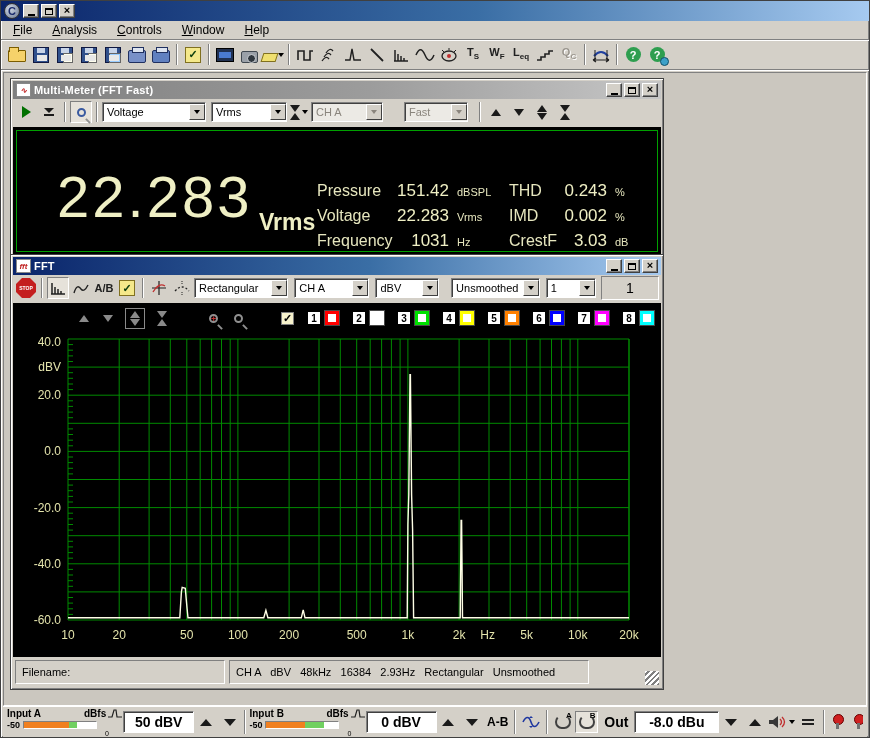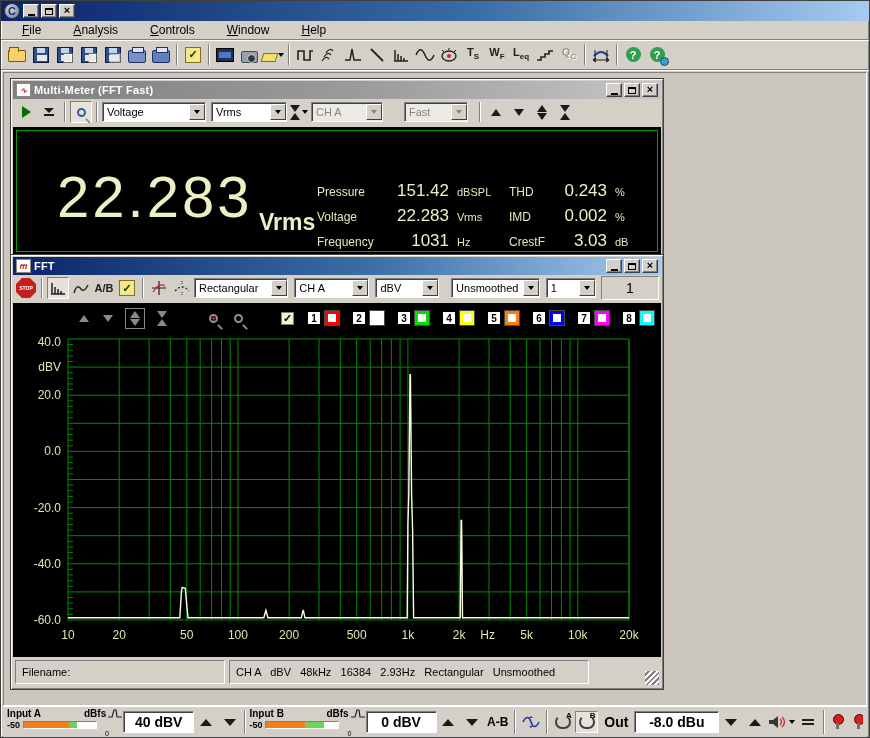--- a/index.html
+++ b/index.html
@@ -14,21 +14,21 @@
   .titlebar .ttext { color:#fff; font-weight:bold; font-size:12px; letter-spacing:.2px; flex:1; white-space:nowrap; overflow:hidden; }
   .winbtns { display:flex; gap:2px; }
   .wbtn { width:16px; height:14px; background:#D4D0C8; border:1px solid; border-color:#fff #404040 #404040 #fff;
           box-shadow: inset -1px -1px 0 #808080; display:flex; align-items:center; justify-content:center;
           font-size:9px; font-weight:bold; color:#000; line-height:1; }
   .glyph-min { width:7px; height:2px; background:#000; margin-top:7px; }
   .glyph-max { width:8px; height:7px; border:1px solid #000; border-top:2px solid #000; }
   .glyph-close { font-size:11px; font-weight:bold; margin-top:-1px; }
 
   
-  .menubar { height:19px; display:flex; align-items:flex-start; padding-left:13px; gap:16px; border-bottom:1px solid #808080; box-shadow:0 1px 0 #fff; }
+  .menubar { height:19px; display:flex; align-items:flex-start; padding-left:4px; gap:4px; border-bottom:1px solid #808080; box-shadow:0 1px 0 #fff; }
   .menu-item { display:inline-block; padding:2px 8px; font-size:12px; }
   .menu-item::first-letter { text-decoration:underline; }
   .toolbar { height:30px; display:flex; align-items:center; padding:2px 4px; border-bottom:1px solid #808080; box-shadow:0 1px 0 #fff; }
   .tb { width:24px; height:24px; display:flex; align-items:center; justify-content:center; position:relative; }
   .tb svg { display:block; }
   .tb-caret { width:0;height:0;border-left:3px solid transparent;border-right:3px solid transparent;border-top:4px solid #000; margin-left:1px; }
   .sub-glyph { font-size:11px; font-weight:bold; color:#202020; line-height:1; }
   .sub-glyph sub { font-size:8px; }
   .sub-glyph.disabled { color:#9a958d; text-shadow:1px 1px 0 #fff; }
 
@@ -68,21 +68,21 @@
   .tri-u { width:0;height:0;border-left:5px solid transparent;border-right:5px solid transparent;border-bottom:7px solid #1a1a1a; }
   .tri-d { width:0;height:0;border-left:5px solid transparent;border-right:5px solid transparent;border-top:7px solid #1a1a1a; }
   .tri-col { display:flex; flex-direction:column; align-items:center; gap:1px; }
 
   
   .mm-display { position:absolute; left:2px; right:2px; top:48px; bottom:0; background:#000; }
   .mm-inner { position:absolute; inset:3px; border:1px solid #00A000; }
   .mm-big { position:absolute; left:40px; top:32px; font-size:58px; color:#EFEFC4; letter-spacing:3px; font-weight:400; }
   .mm-bigunit { position:absolute; left:242px; top:78px; font-size:23px; font-weight:bold; color:#EFEFC4; }
   .mm-table { position:absolute; left:300px; top:50px; display:grid; grid-template-columns:62px 78px 52px 48px 58px 26px; row-gap:5px; align-items:baseline; }
-  .mm-table .lbl { color:#E6E6BE; font-size:12px; }
+  .mm-table .lbl { color:#E6E6BE; font-size:16px; }
   .mm-table .val { color:#EFEFC4; font-size:17px; text-align:right; padding-right:8px; font-weight:400; }
   .mm-table .unt { color:#E6E6BE; font-size:11px; }
 
   
   .fft-client { position:absolute; left:2px; right:2px; top:48px; height:356px; background:#000; overflow:hidden; }
   .plotbar { position:absolute; left:0; top:0; height:30px; width:100%; display:flex; align-items:center; }
   .pb { display:flex; align-items:center; justify-content:center; }
   .pb .tri-u { border-bottom-color:#8a8a8a; border-left-width:5px; border-right-width:5px; }
   .pb .tri-d { border-top-color:#8a8a8a; }
   .pbox { border:1px solid #8a8a8a; padding:2px 4px; }
@@ -661,21 +661,21 @@
       </div>
       <div class="mbar-row">
         <span>-50</span>
         <div class="mbar">
           <div class="fill-o" style="width: 63%;"></div>
           <div class="fill-g" style="width: 11%;"></div>
         </div>
       </div>
       <div class="mrow3">0</div>
     </div>
-    <div class="lvl" style="width:72px">40 dBV</div>
+    <div class="lvl" style="width:72px">50 dBV</div>
     <div class="iobtn">
         <span class="tri-u"></span>
       </div>
     <div class="iobtn">
         <span class="tri-d"></span>
       </div>
     <div class="groove-v"></div>
 
     <div class="meter-block">
       <div class="mrow1">

